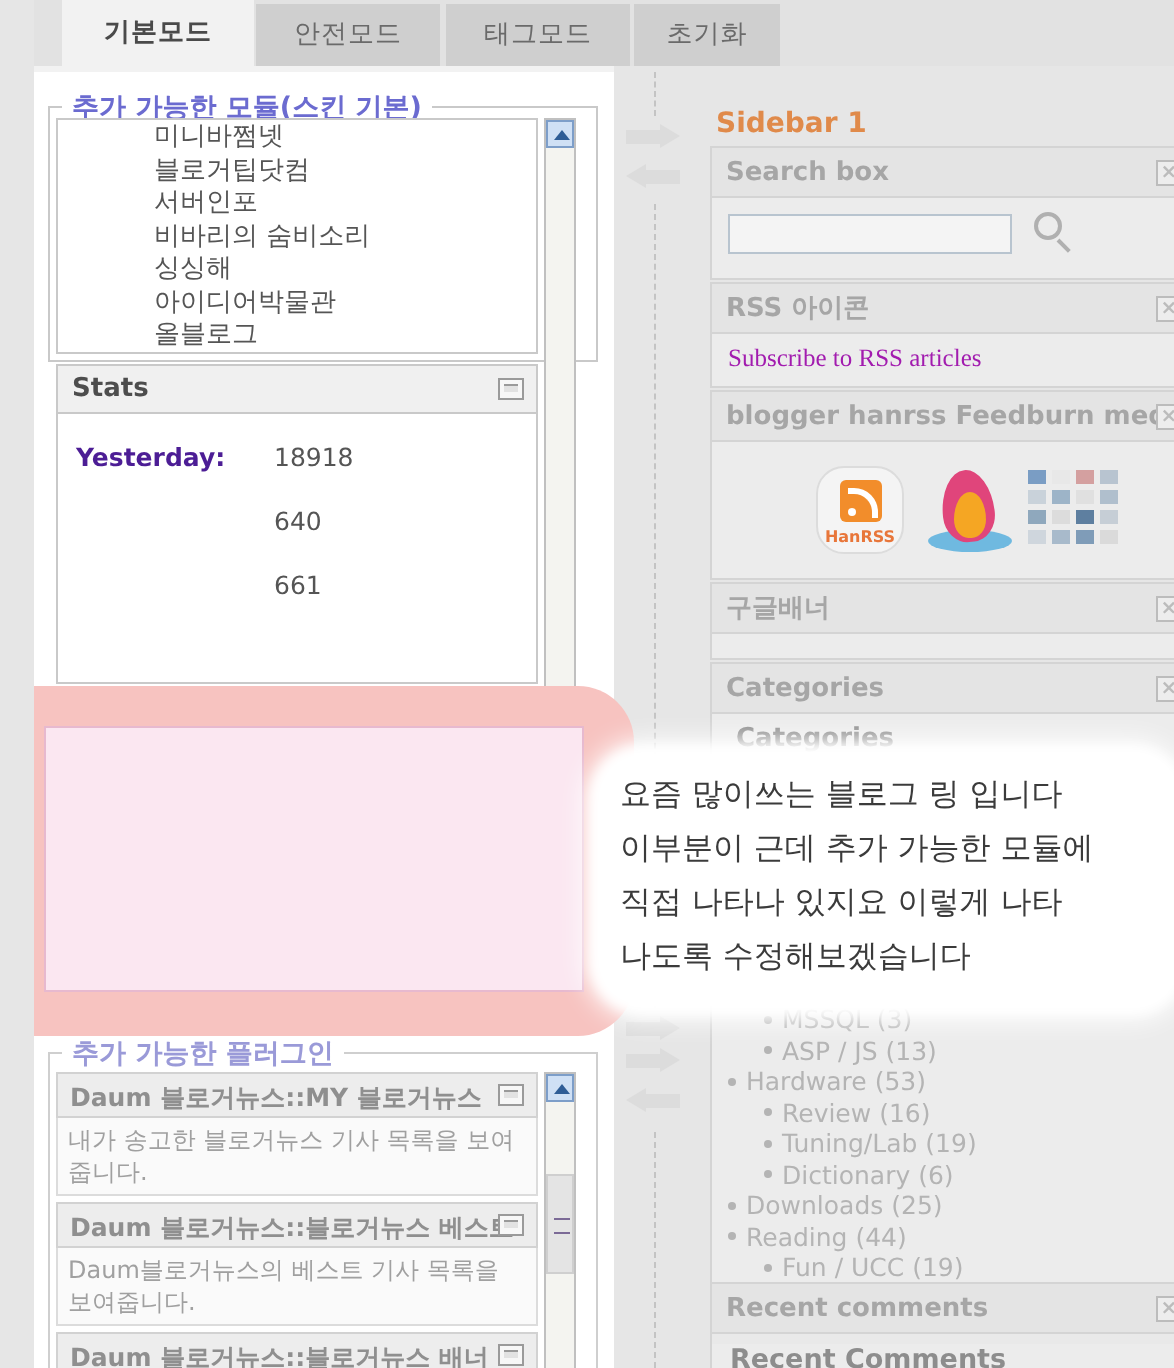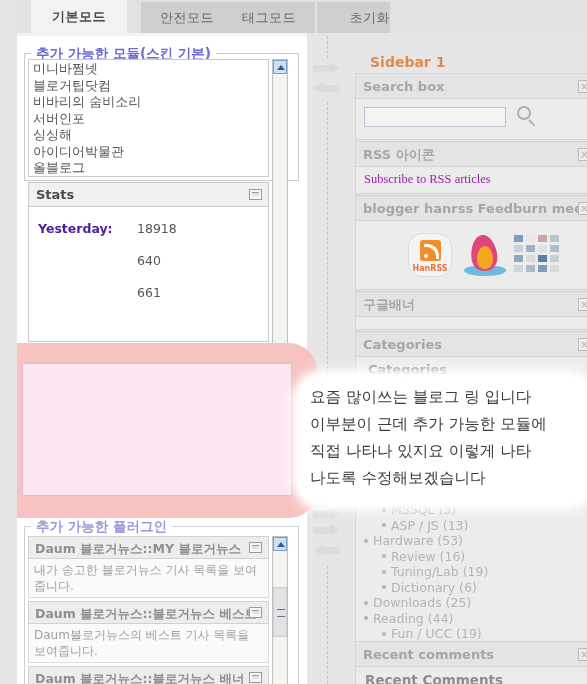--- a/index.html
+++ b/index.html
@@ -138,21 +138,21 @@
     border-top: 6.5px solid transparent; border-bottom: 6.5px solid transparent;
   }
   .mv-arrow.right .shaft { left: 0; }
   .mv-arrow.right .head { left: 17px; border-left: 10px solid #dcdcdc; }
   .mv-arrow.left .shaft { right: 0; }
   .mv-arrow.left .head { right: 17px; border-right: 10px solid #dcdcdc; }
 
   
   .right-col { position: absolute; left: 331px; top: 36px; width: 256px; height: 648px; background: #e6e6e6; }
   .sb-title {
-    position: absolute; left: 22px; top: 18px;
+    position: absolute; left: 10px; top: 18px;
     font-size: 14px; font-weight: bold; color: #e08a4a;
   }
   .rpanel { position: absolute; left: 7px; width: 243px; border: 1px solid #d4d4d4; background: #e9e9e9; }
   .rpanel-head {
     position: relative; height: 25px; background: #e4e4e4; border-bottom: 1px solid #d4d4d4;
     font-size: 13px; font-weight: bold; color: #a6a6a6; line-height: 25px; padding-left: 7px;
     white-space: nowrap; overflow: hidden;
   }
   .closebtn {
     position: absolute; right: 6px; top: 6px; width: 13px; height: 13px;
@@ -247,37 +247,37 @@
   }
   .callout div { white-space: nowrap; }
 </style>
 </head>
 <body>
 
 <div id="root">
 
   <div class="tabbar">
     <div class="tab active" style="left:14px;width:96px;"><span>기본모드</span></div>
-    <div class="tab" style="left:124px;width:92px;"><span>안전모드</span></div>
+    <div class="tab" style="left:111px;width:92px;"><span>안전모드</span></div>
     <div class="tab" style="left:206px;width:92px;"><span>태그모드</span></div>
-    <div class="tab" style="left:300px;width:73px;text-align:right;"><span>초기화</span></div>
+    <div class="tab" style="left:300px;width:73px;"><span>초기화</span></div>
   </div>
   <div class="tabstrip-under"></div>
   <div class="tab-page-bg"></div>
 
   <div class="left-col">
 
     <div class="fieldset" style="left:7px;top:17px;width:275px;height:128px;"></div>
     <div class="legend" style="left:14px;top:9px;">추가 가능한 모듈(스킨 기본)</div>
 
-    <div class="listbox" style="left:11px;top:23px;width:241px;height:118px;padding-top:1px;">
+    <div class="listbox" style="left:11px;top:23px;width:241px;height:118px;padding-top:1px;padding-left:44px;">
       <div class="listitem">미니바쩜넷</div>
       <div class="listitem">블로거팁닷컴</div>
+      <div class="listitem">서버인포</div>
       <div class="listitem">비바리의 숨비소리</div>
-      <div class="listitem">서버인포</div>
       <div class="listitem">싱싱해</div>
       <div class="listitem">아이디어박물관</div>
       <div class="listitem">올블로그</div>
       <div class="listitem">정직한 쇼핑몰</div>
 
     </div>
 
     <div class="panel" style="left:11px;top:146px;width:241px;height:160px;">
       <div class="panel-head">
         <span>Stats</span>

